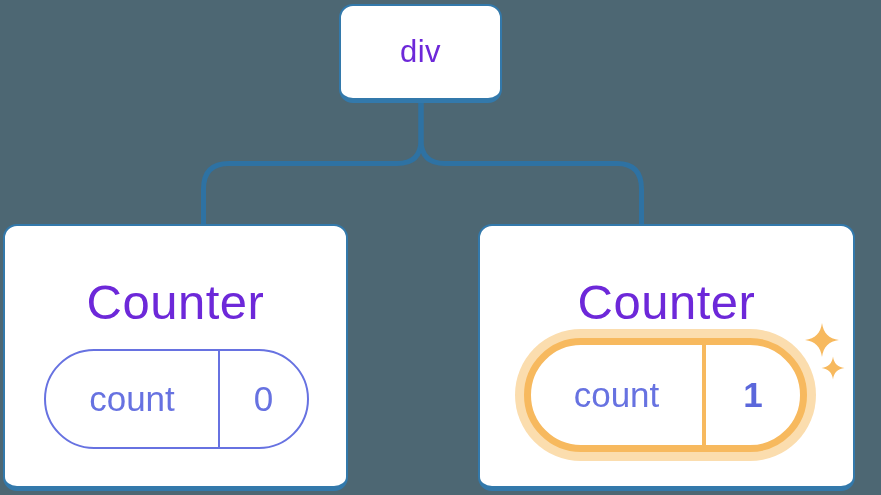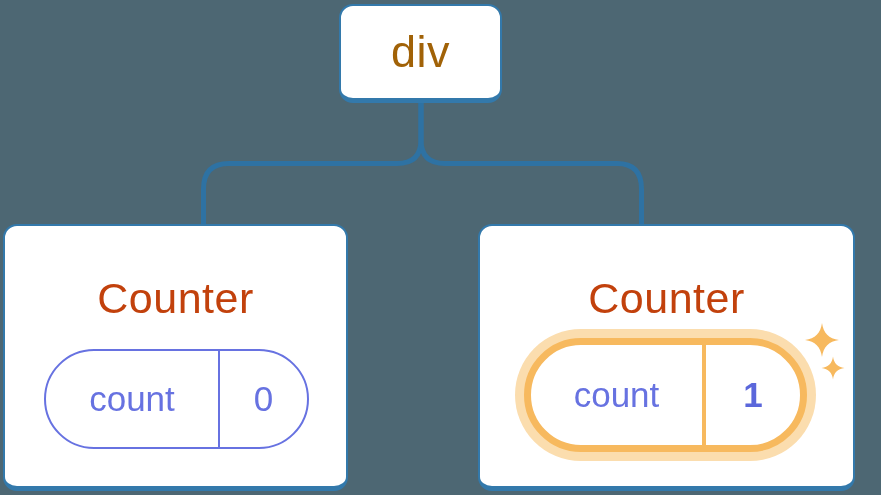--- a/index.html
+++ b/index.html
@@ -28,44 +28,44 @@
     box-sizing: border-box;
     background: #FFFFFF;
     border: 2px solid #3379AB;
     border-bottom-width: 5px;
     border-radius: 14px;
     display: flex;
     align-items: center;
     justify-content: center;
   }
   .node-root-label {
-    color: #a16207;
-    font-size: 45px;
+    color: #6d28d9;
+    font-size: 31px;
     font-weight: 500;
     letter-spacing: 0.5px;
   }
   .card {
     position: absolute;
     top: 224px;
     height: 267px;
     box-sizing: border-box;
     background: #FFFFFF;
     border: 2px solid #3379AB;
     border-bottom-width: 5px;
     border-radius: 14px;
   }
   .card-left  { left: 3px;   width: 345px; }
   .card-right { left: 478px; width: 377px; }
   .card-title {
     position: absolute;
     left: 0; top: 48px;
     width: 100%;
     text-align: center;
-    color: #c2410c;
-    font-size: 43px;
+    color: #6d28d9;
+    font-size: 49px;
     font-weight: 500;
     letter-spacing: 0.5px;
   }
   .pill {
     position: absolute;
     box-sizing: border-box;
     display: flex;
     background: #FFFFFF;
   }
   .pill-plain {

